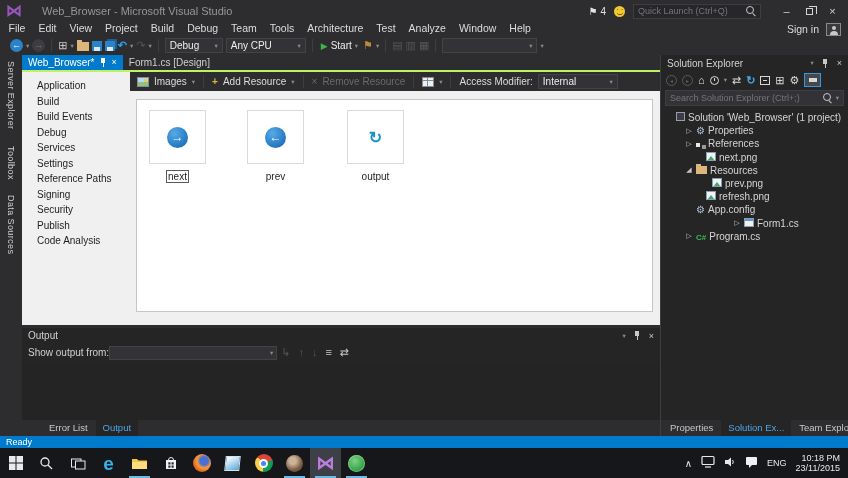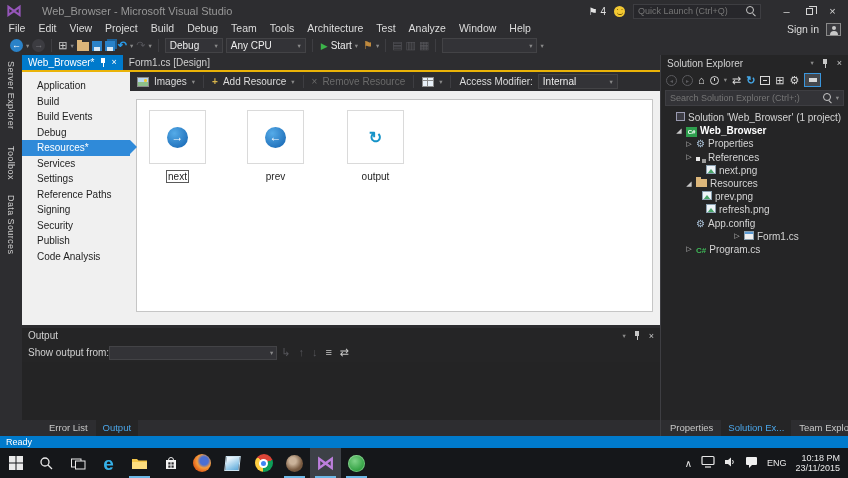--- a/index.html
+++ b/index.html
@@ -67,21 +67,21 @@
   .start-btn { display:flex; align-items:center; gap:3px; font-size:10px; color:#ededed; padding:0 2px; }
   .play { color:#3cb44a; font-size:9px; }
 
   
   .main { flex:1; min-height:0; display:flex; }
   .left-strip { width:22px; background:#2d2d30; display:flex; flex-direction:column;
      align-items:center; padding-top:6px; gap:16px; flex:0 0 auto; }
   .strip-tab { writing-mode:vertical-rl; font-size:9px; color:#cfcfcf; letter-spacing:.4px; }
 
   .center { width:638px; display:flex; flex-direction:column; flex:0 0 auto; }
-  .tabrow { height:17px; display:flex; align-items:flex-end; border-bottom:2px solid #eab308; background:#2d2d30; }
+  .tabrow { height:17px; display:flex; align-items:flex-end; border-bottom:2px solid #bef264; background:#2d2d30; }
   .tab { height:15px; display:flex; align-items:center; gap:5px; padding:0 6px; font-size:10px; color:#cfcfcf; }
   .tab.active { background:#007acc; color:#fff; }
   .tab-close { font-size:9px; line-height:9px; }
   .pinico { width:7px; height:9px; position:relative; display:inline-block; }
   .pinico::before { content:''; position:absolute; top:0; left:1.5px; width:4px; height:5px; background:currentColor; }
   .pinico::after  { content:''; position:absolute; top:5px; left:3px; width:1px; height:4px; background:currentColor; }
 
   .designer { height:253px; display:flex; background:#f0f0f0; position:relative; }
   .navcol { width:108px; padding-top:6px; flex:0 0 auto; }
   .nav-item { height:15.5px; line-height:15.5px; padding-left:15px; font-size:10px; color:#1e1e1e;
@@ -304,21 +304,20 @@
             <span>Form1.cs [Design]</span>
           </div>
         </div>
 
       <div class="designer">
         <div class="navcol" id="navcol">
             <div class="nav-item">Application</div>
             <div class="nav-item">Build</div>
             <div class="nav-item">Build Events</div>
             <div class="nav-item">Debug</div>
-            <div class="nav-item selected">Resources*</div>
             <div class="nav-item">Services</div>
             <div class="nav-item">Settings</div>
             <div class="nav-item">Reference Paths</div>
             <div class="nav-item">Signing</div>
             <div class="nav-item">Security</div>
             <div class="nav-item">Publish</div>
             <div class="nav-item">Code Analysis</div>
           </div>
         <div class="designer-right">
           <div class="destoolbar">
@@ -421,46 +420,41 @@
         <input placeholder="Search Solution Explorer (Ctrl+;)" style="">
         <span class="mag"></span>
         <span class="caret">▾</span>
       </div>
       <div class="se-tree" id="se-tree">
           <div class="tree-row" style="padding-left: 4px;">
             <span class="expander"></span>
             <span><span class="ti ti-solution"></span></span>
             <span>Solution 'Web_Browser' (1 project)</span>
           </div>
-          <div class="tree-row" style="padding-left: 14px;">
-            <span class="expander">◢</span>
-            <span><span class="ti ti-csproj">C#</span></span>
-            <span class="bold">Web_Browser</span>
-          </div>
           <div class="tree-row" style="padding-left: 24px;">
             <span class="expander">▷</span>
             <span><span class="ti ti-gear">⚙</span></span>
             <span>Properties</span>
           </div>
           <div class="tree-row" style="padding-left: 24px;">
             <span class="expander">▷</span>
             <span><span class="ti ti-refs"></span></span>
             <span>References</span>
           </div>
           <div class="tree-row" style="padding-left: 34px;">
             <span class="expander"></span>
             <span><span class="ti ti-image"></span></span>
             <span>next.png</span>
           </div>
           <div class="tree-row" style="padding-left: 24px;">
             <span class="expander">◢</span>
             <span><span class="ti ti-folder"></span></span>
             <span>Resources</span>
           </div>
-          <div class="tree-row" style="padding-left: 30px; align-items: center;">
+          <div class="tree-row" style="padding-left: 40px; align-items: center;">
             <span class="expander"></span>
             <span><span class="ti ti-image"></span></span>
             <span>prev.png</span>
           </div>
           <div class="tree-row" style="padding-left: 34px;">
             <span class="expander"></span>
             <span><span class="ti ti-image"></span></span>
             <span>refresh.png</span>
           </div>
           <div class="tree-row" style="padding-left: 24px;">

